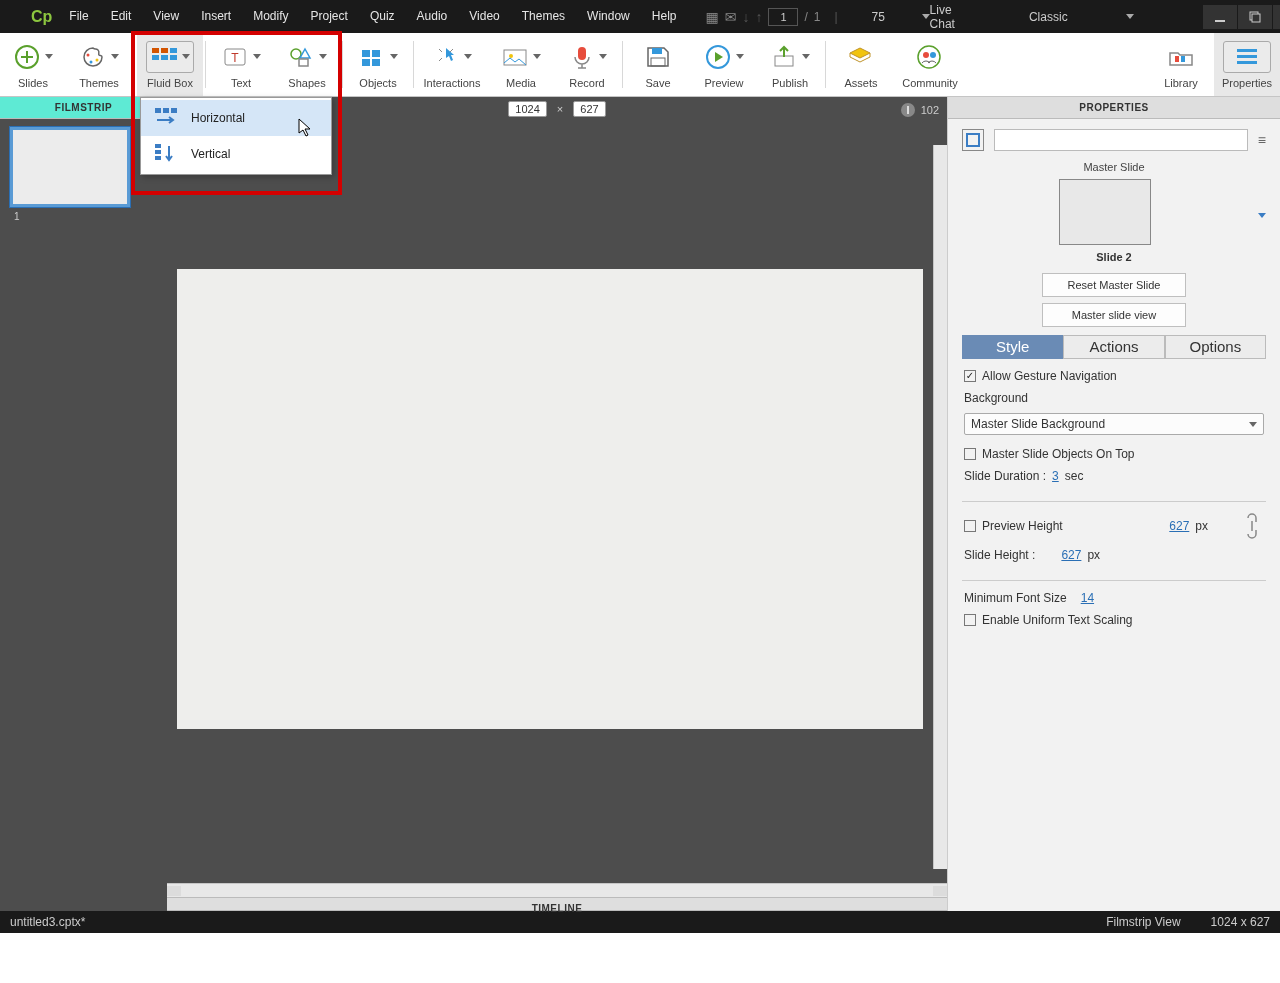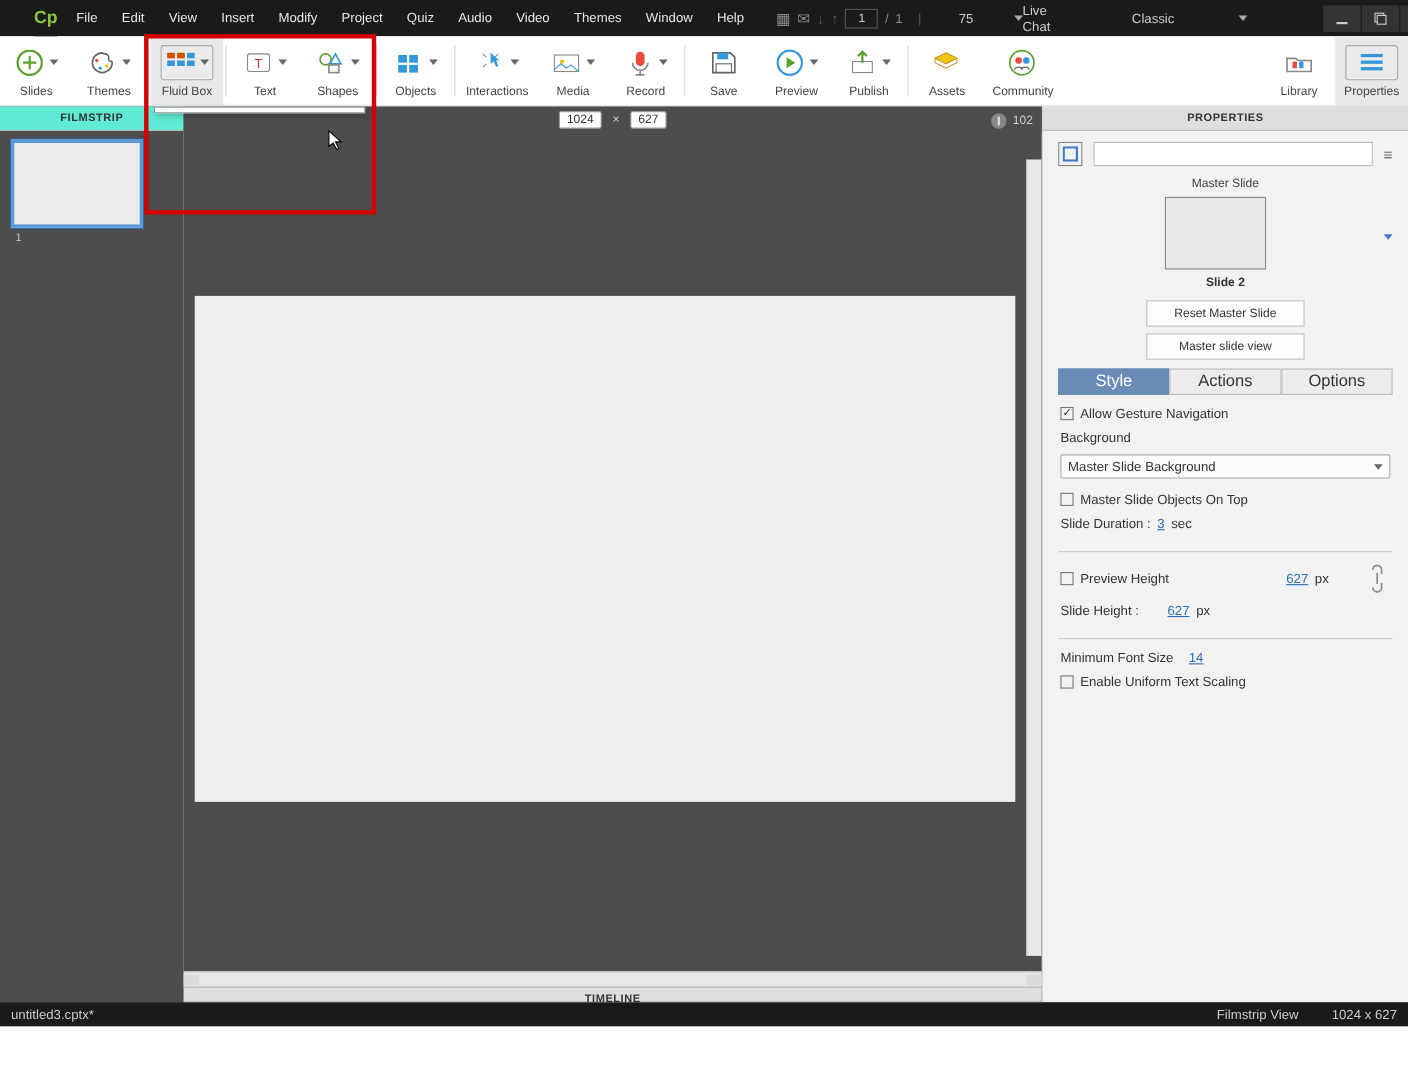--- a/index.html
+++ b/index.html
@@ -435,19 +435,37 @@
 
 <div class="status">
   <span>untitled3.cptx*</span>
   <div class="r">
     <span>Filmstrip View</span>
     <span>1024 x 627</span>
   </div>
 </div>
 
 <div class="dropdown">
+  <div class="item hover">
+    <svg width="22" height="20">
+        <rect x="0" y="0" width="6" height="5" fill="#3b7dc4"></rect>
+        <rect x="8" y="0" width="6" height="5" fill="#3b7dc4"></rect>
+        <rect x="16" y="0" width="6" height="5" fill="#3b7dc4"></rect>
+        <path d="M2 12h16m-4-3l4 3-4 3" fill="none" stroke="#3b7dc4" stroke-width="2"></path>
+      </svg>
+    <span>Horizontal</span>
+  </div>
+  <div class="item">
+    <svg width="22" height="20">
+        <rect x="0" y="0" width="6" height="4" fill="#3b7dc4"></rect>
+        <rect x="0" y="6" width="6" height="4" fill="#3b7dc4"></rect>
+        <rect x="0" y="12" width="6" height="4" fill="#3b7dc4"></rect>
+        <path d="M14 2v14m-3-4l3 4 3-4" fill="none" stroke="#3b7dc4" stroke-width="2"></path>
+      </svg>
+    <span>Vertical</span>
+  </div>
 </div>
 
 <div class="highlight"></div>
 
 <svg class="cursor" width="16" height="20">
   <path d="M1 1v14l4-3 3 6 2-1-3-6h5z" fill="#fff" stroke="#000"></path>
 </svg>
 
 </body></html>

